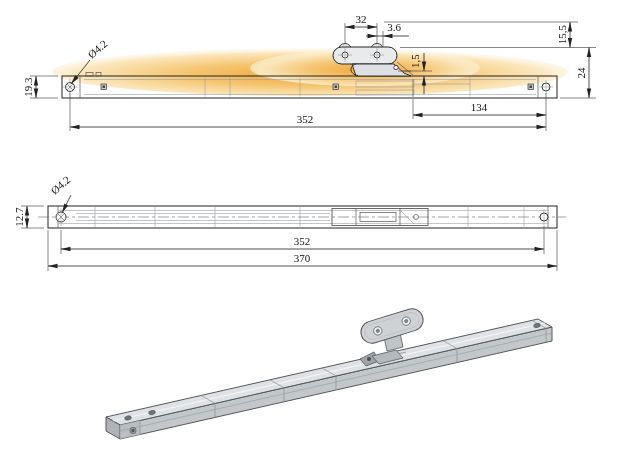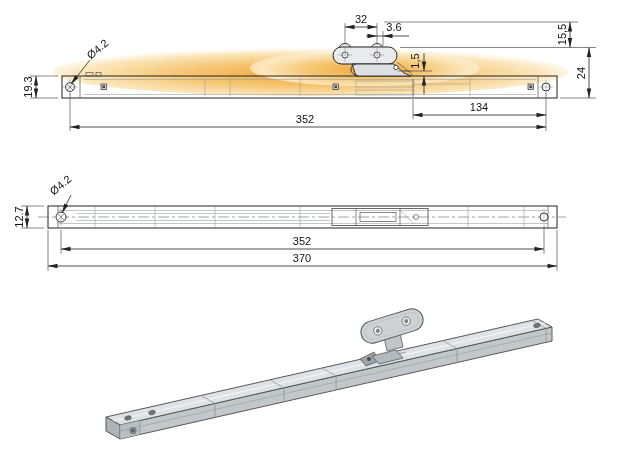--- a/index.html
+++ b/index.html
@@ -1,17 +1,17 @@
 <!DOCTYPE html>
 <html><head>
 <meta charset="utf-8">
 <style>
   html,body{margin:0;padding:0;background:#ffffff;}
   .stage{position:relative;width:618px;height:454px;background:#ffffff;overflow:hidden;
-         font-family:Liberation Sans, sans-serif;}
+         font-family:Liberation Serif, serif;}
   svg{display:block;}
   .ol   {fill:none;stroke:#222;stroke-width:1;}
   .thin {fill:none;stroke:#555;stroke-width:0.7;}
   .lite {fill:none;stroke:#9aa0a5;stroke-width:0.6;}
   .ext  {fill:none;stroke:#444;stroke-width:0.65;}
   .dim  {fill:none;stroke:#222;stroke-width:0.8;}
   .cl   {fill:none;stroke:#666;stroke-width:0.6;stroke-dasharray:11 3 3 3;}
   .dim-t{font-size:11px;fill:#111;text-anchor:middle;}
   .edge {stroke:#55595c;stroke-width:1;}
 </style>

